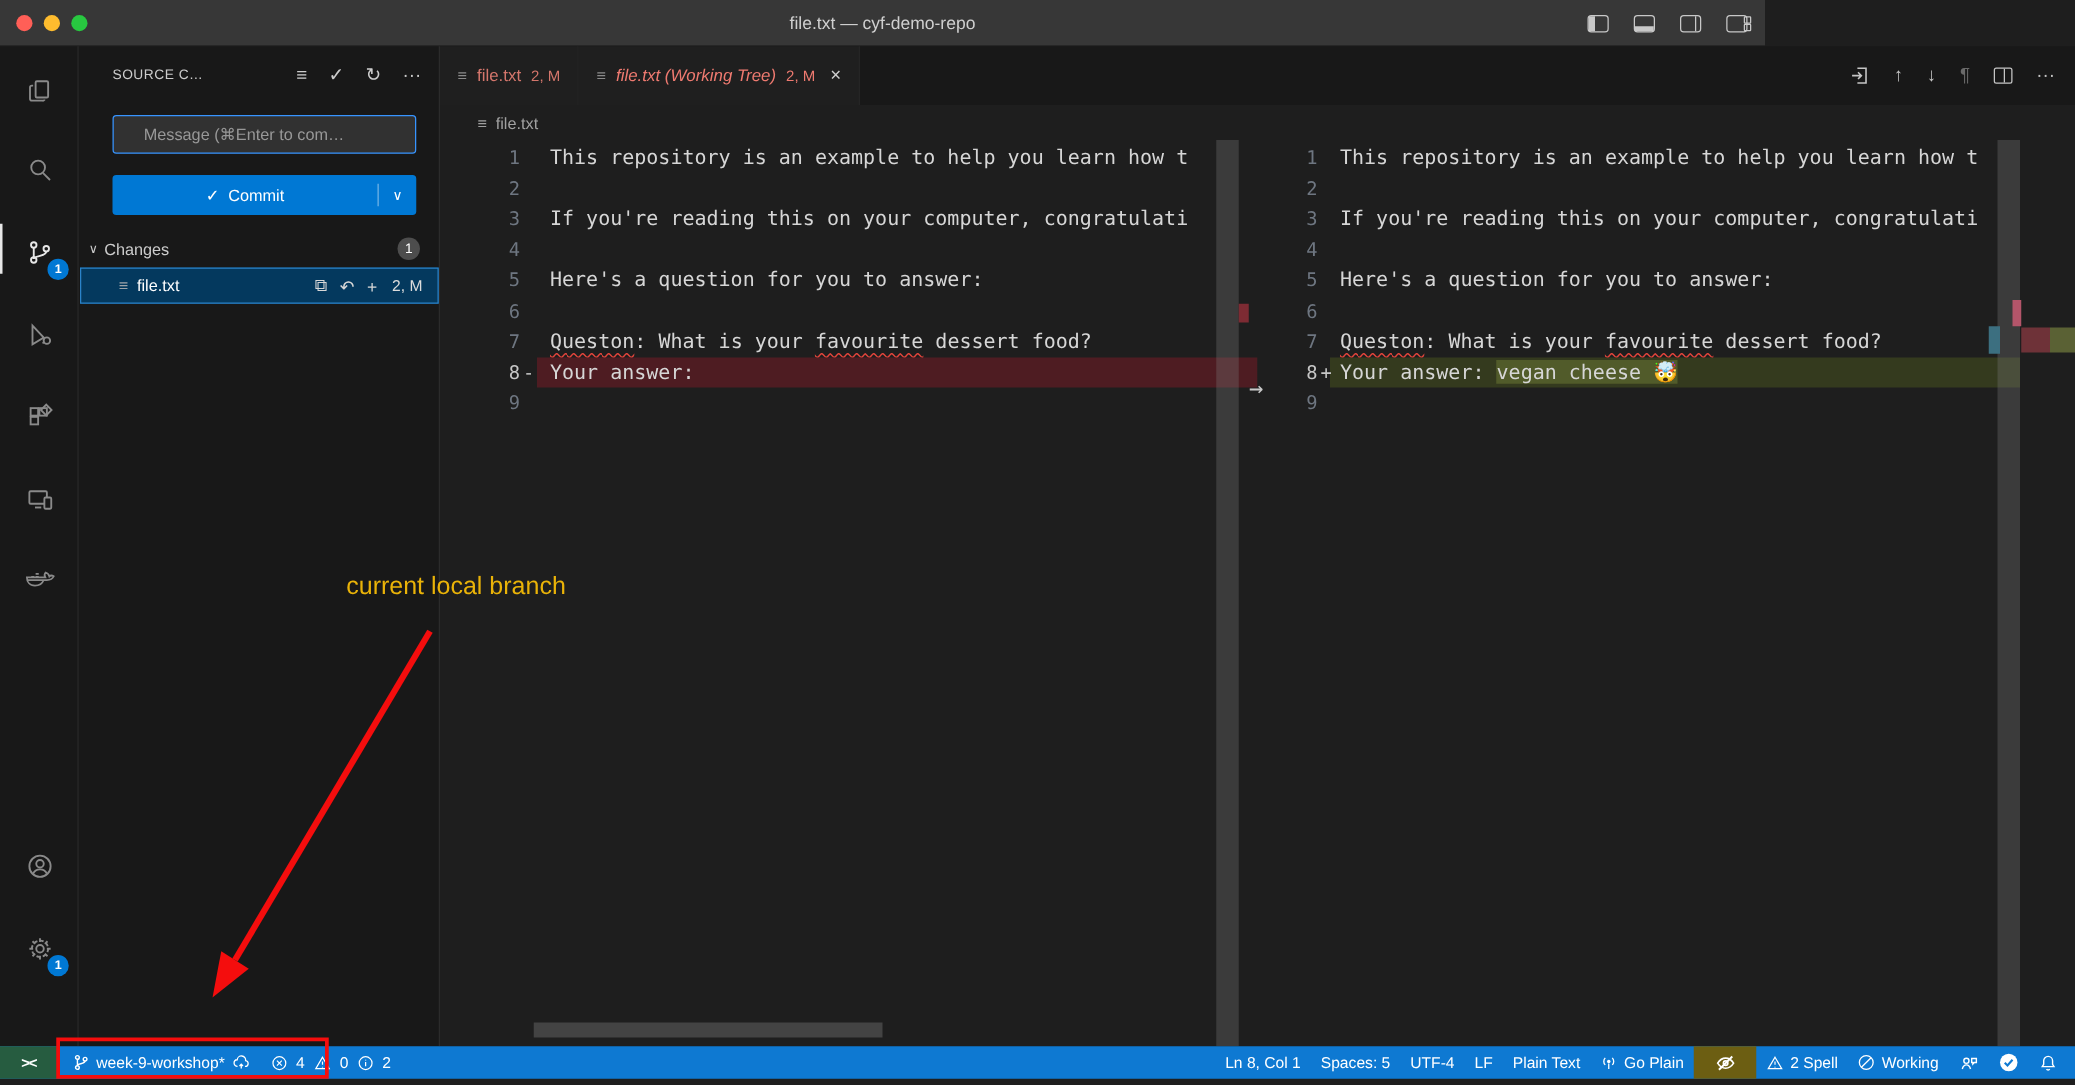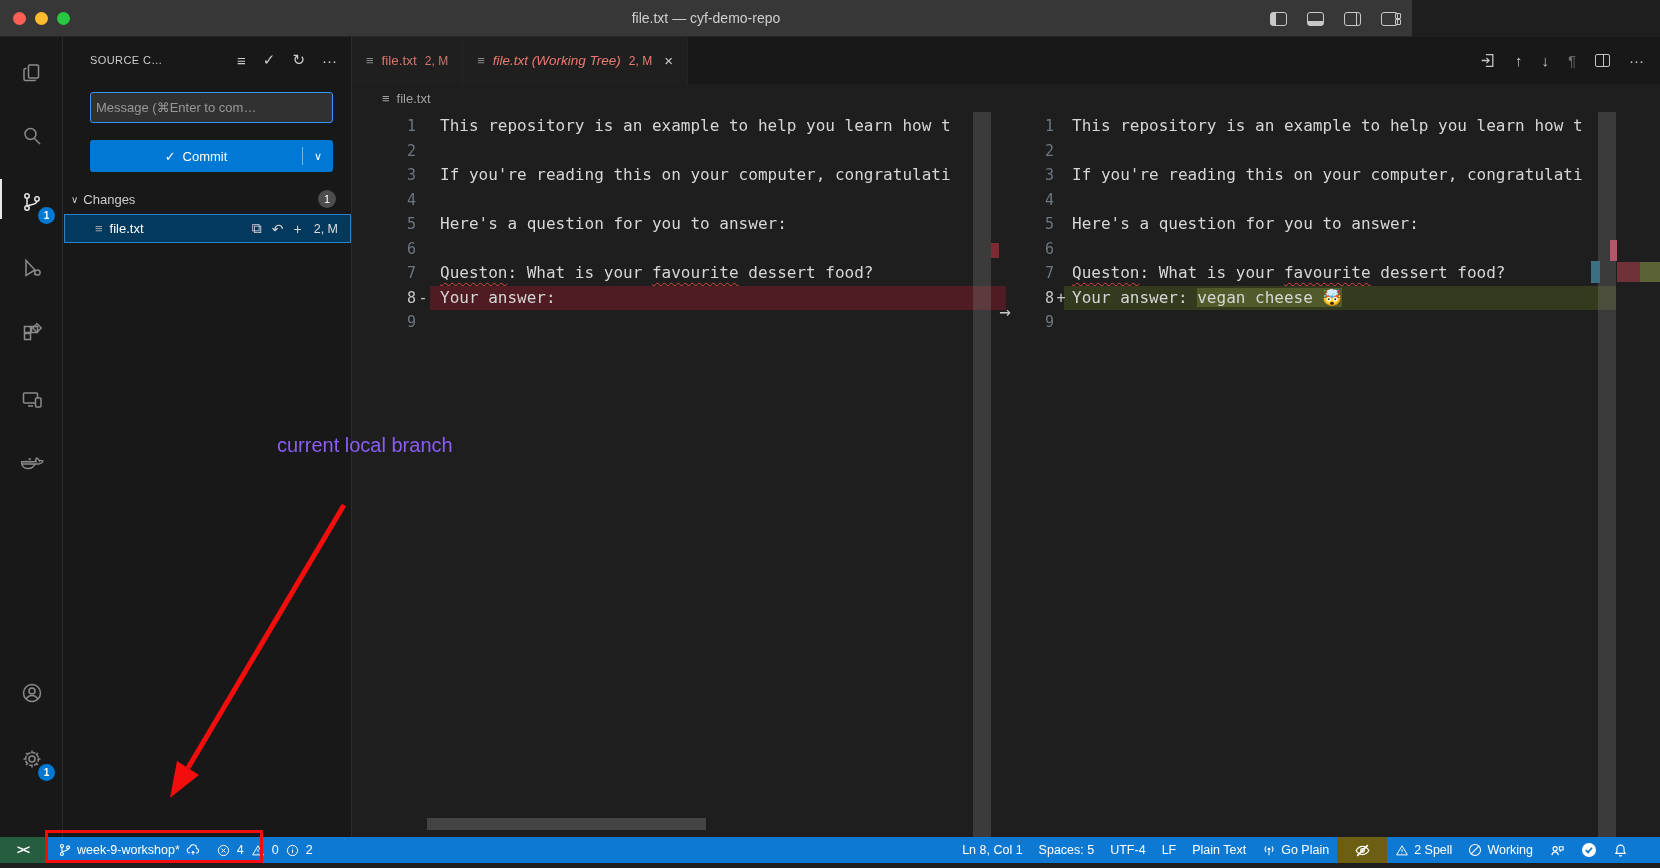--- a/index.html
+++ b/index.html
@@ -41,21 +41,21 @@
   .sidebar { position:absolute; left:63px; top:37px; width:289px; height:800px;
     background:#181818; border-right:1px solid #2b2b2b; color:#cccccc; }
   .sc-header { position:absolute; left:27px; right:14px; top:12px; height:22px;
     display:flex; align-items:center; }
   .sc-title { font-size:11px; letter-spacing:.4px; color:#cccccc; }
   .sc-icons { margin-left:auto; display:flex; gap:17px; align-items:center;
     color:#cccccc; font-size:15px; }
   .sc-icons span { cursor:default; }
   .msg-input { position:absolute; left:27px; top:55px; width:243px; height:31px;
     background:#313131; border:1px solid #3794ff; border-radius:3px;
-    color:#989898; font-size:13px; padding:0 5px; outline:none;
+    color:#989898; font-size:13px; padding:0 24px; outline:none;
     font-family:"Liberation Sans",sans-serif; }
   .msg-input::placeholder { color:#989898; }
   .commit-btn { position:absolute; left:27px; top:103px; width:243px; height:32px;
     background:#0078d4; border-radius:3px; display:flex; align-items:center; color:#fff; font-size:13px; }
   .commit-main { flex:1; display:flex; align-items:center; justify-content:center; gap:7px; height:100%; }
   .commit-sep { width:1px; height:18px; background:rgba(255,255,255,.45); }
   .commit-dd { width:30px; height:100%; display:flex; align-items:center; justify-content:center; font-size:11px; }
   .changes-row { position:absolute; left:0; top:149px; width:289px; height:26px;
     display:flex; align-items:center; padding:0 16px 0 8px; font-size:13px; color:#cccccc; }
   .tw { font-size:10px; margin-right:5px; color:#cccccc; }
@@ -121,26 +121,26 @@
   .rev-arrow { position:absolute; left:641px; top:186px; width:24px; height:26px;
     color:#c8c8c8; font-size:19px; display:flex; align-items:center; justify-content:center;
     font-family:"DejaVu Sans Mono",monospace; }
 
   
   .statusbar { position:absolute; left:0; top:837px; width:1660px; height:26px;
     background:#0e79d2; color:#ffffff; display:flex; align-items:center; font-size:12.5px; }
   .sb-item { display:flex; align-items:center; gap:5px; padding:0 8px; height:26px; }
   .sb-remote { width:46px; background:#265c40; justify-content:center; font-weight:bold;
     font-size:12px; letter-spacing:-1px; padding:0; }
-  .sb-right { margin-left:auto; display:flex; align-items:center; height:26px; padding-right:24px; }
+  .sb-right { margin-left:auto; display:flex; align-items:center; height:26px; padding-right:6px; }
   .sb-olive { background:#6c5e12; width:50px; justify-content:center; }
   .sb-item svg { flex:none; }
 
   
-  .anno-label { position:absolute; left:277px; top:434px; color:#8b5cf6; font-size:20px; z-index:60; }
+  .anno-label { position:absolute; left:277px; top:458px; color:#eab308; font-size:20px; z-index:60; }
   .anno-rect { position:absolute; left:45px; top:830px; width:218px; height:33px;
     border:3px solid #f40d0d; z-index:60; }
   .anno-svg { position:absolute; left:0; top:0; width:1660px; height:868px;
     z-index:59; pointer-events:none; }
 </style>
 </head>
 <body>
 
 <div class="app">
 

